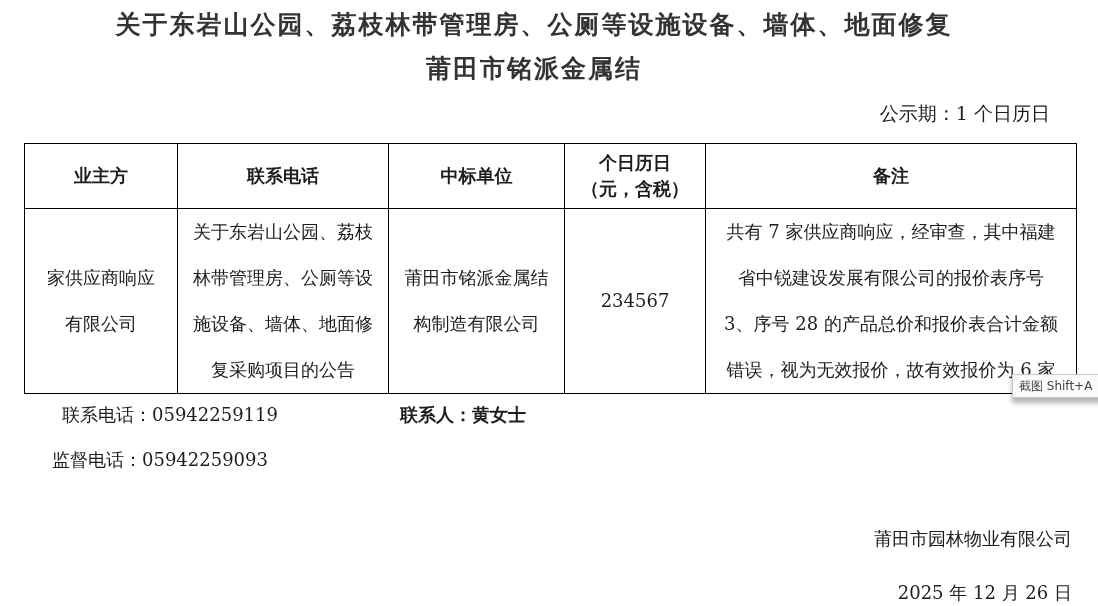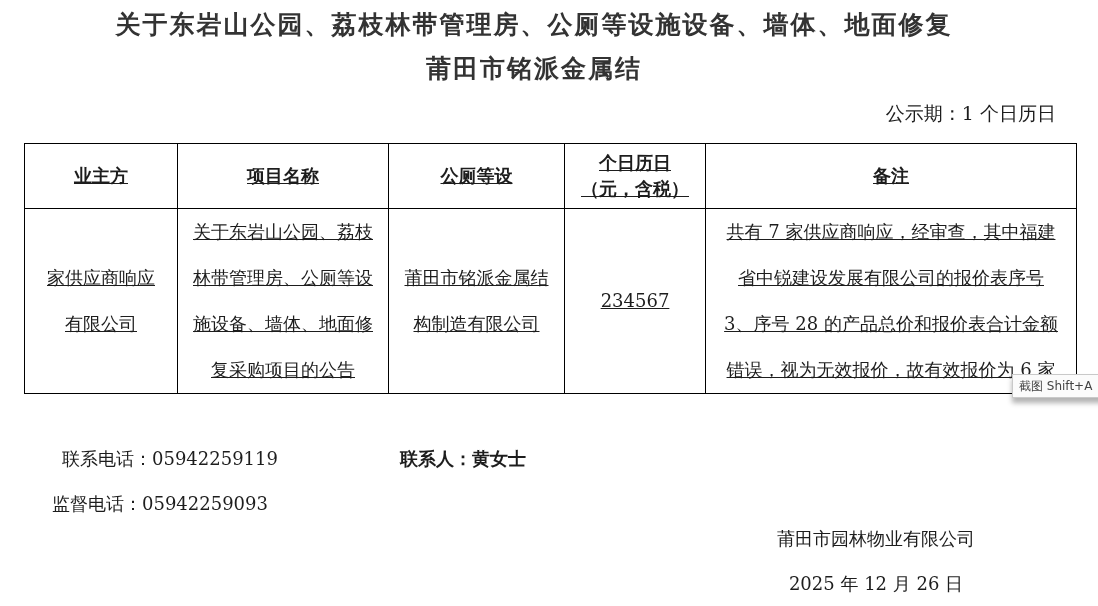--- a/index.html
+++ b/index.html
@@ -11,50 +11,50 @@
   .page{position:absolute;inset:0;}
   .title{
     position:absolute;left:0;width:1068px;text-align:center;
     font-family:"DejaVu Sans","Liberation Sans",sans-serif;
     font-weight:700;font-size:25px;letter-spacing:2px;color:#333;
     white-space:nowrap;
   }
   .title-1{top:8px;}
   .title-2{top:52px;}
   .period{
-    position:absolute;top:101px;right:42px;font-size:19px;color:#1d1d1d;
+    position:absolute;top:101px;right:48px;font-size:19px;color:#1d1d1d;
     white-space:nowrap;
   }
   table.result{
     position:absolute;left:24px;top:143px;
-    border-collapse:collapse;table-layout:fixed;text-decoration:underline;
+    border-collapse:collapse;table-layout:fixed;
   }
   .result th,.result td{
     border:1px solid #000;text-align:center;vertical-align:middle;
     padding:0 5px;overflow:hidden;
   }
   .result th{
     font-weight:700;font-size:18px;height:64px;line-height:26px;
     white-space:pre-line;
   }
   .result td{
     font-size:18px;height:184px;line-height:46px;white-space:pre-line;
   }
   .contact{
-    position:absolute;font-size:18px;white-space:nowrap;line-height:22px;margin-top:44px;
+    position:absolute;font-size:18px;white-space:nowrap;line-height:22px;
   }
   .c1{left:62px;top:404px;}
   .c2{left:400px;top:404px;font-weight:bold;}
   .c3{left:52px;top:449px;}
   .c4{left:400px;top:449px;}
   .footer{
-    position:absolute;left:700px;top:528px;width:352px;text-align:center;
+    position:absolute;left:720px;top:528px;width:352px;text-align:right;
     font-size:18px;line-height:22px;
   }
-  .footer .date{margin-top:23px;}
+  .footer .date{margin-top:32px;}
   .tooltip{
     position:absolute;left:1012px;top:374px;height:22px;width:110px;
     background:#fbfbfb;border:1px solid #c9c9c9;
     font-family:"DejaVu Sans","Liberation Sans",sans-serif;
     font-size:12px;line-height:22px;color:#444;
     padding-left:6px;white-space:nowrap;
     box-shadow:0 5px 5px rgba(0,0,0,0.3);
   }
 </style>
 </head>
@@ -71,22 +71,22 @@
     <colgroup>
       <col style="width:153px">
       <col style="width:211px">
       <col style="width:176px">
       <col style="width:141px">
       <col style="width:371px">
     </colgroup>
     <thead>
       <tr>
         <th>业主方</th>
-        <th>项目名称</th>
-        <th>公厕等设</th>
+        <th>联系电话</th>
+        <th>中标单位</th>
         <th>个日历日
 （元，含税）</th>
         <th>备注</th>
       </tr>
     </thead>
     <tbody>
       <tr>
         <td>家供应商响应
 有限公司</td>
         <td>关于东岩山公园、荔枝

